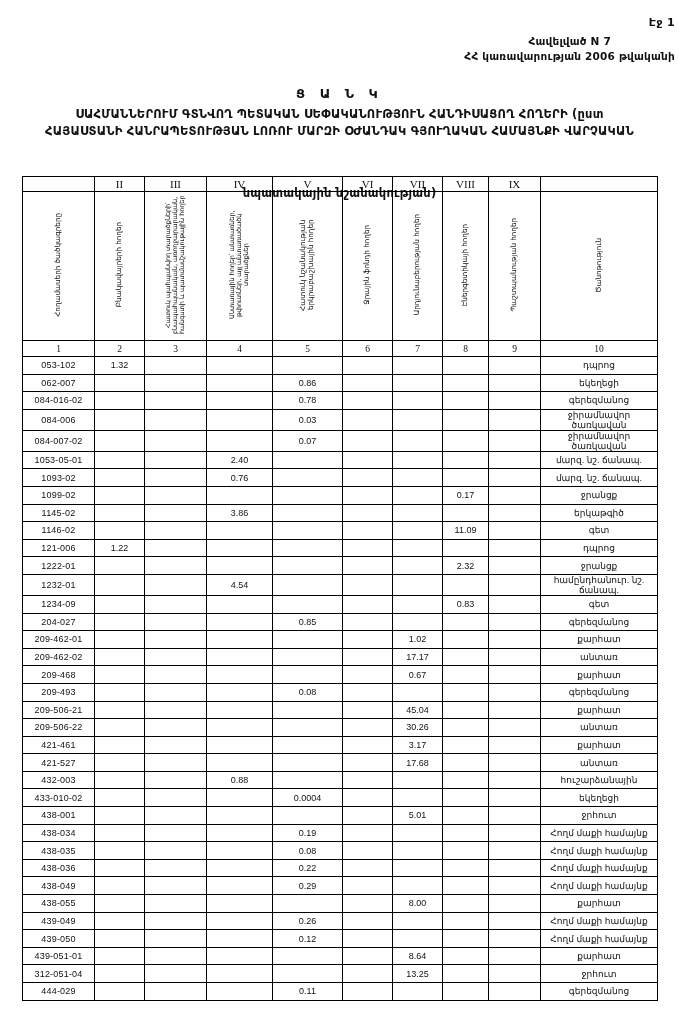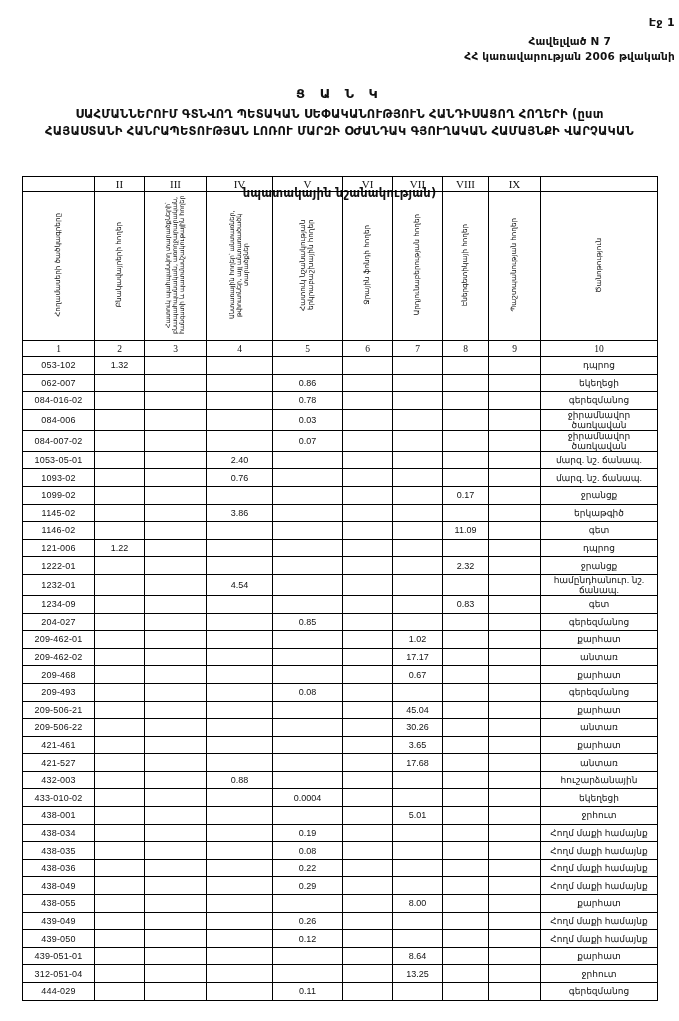--- a/index.html
+++ b/index.html
@@ -467,21 +467,21 @@
         <td class="num"></td>
         <td class="note">անտառ</td>
       </tr>
       <tr class="data">
         <td class="code">421-461</td>
         <td class="num"></td>
         <td class="num"></td>
         <td class="num"></td>
         <td class="num"></td>
         <td class="num"></td>
-        <td class="num">3.65</td>
+        <td class="num">3.17</td>
         <td class="num"></td>
         <td class="num"></td>
         <td class="note">քարհատ</td>
       </tr>
       <tr class="data">
         <td class="code">421-527</td>
         <td class="num"></td>
         <td class="num"></td>
         <td class="num"></td>
         <td class="num"></td>

